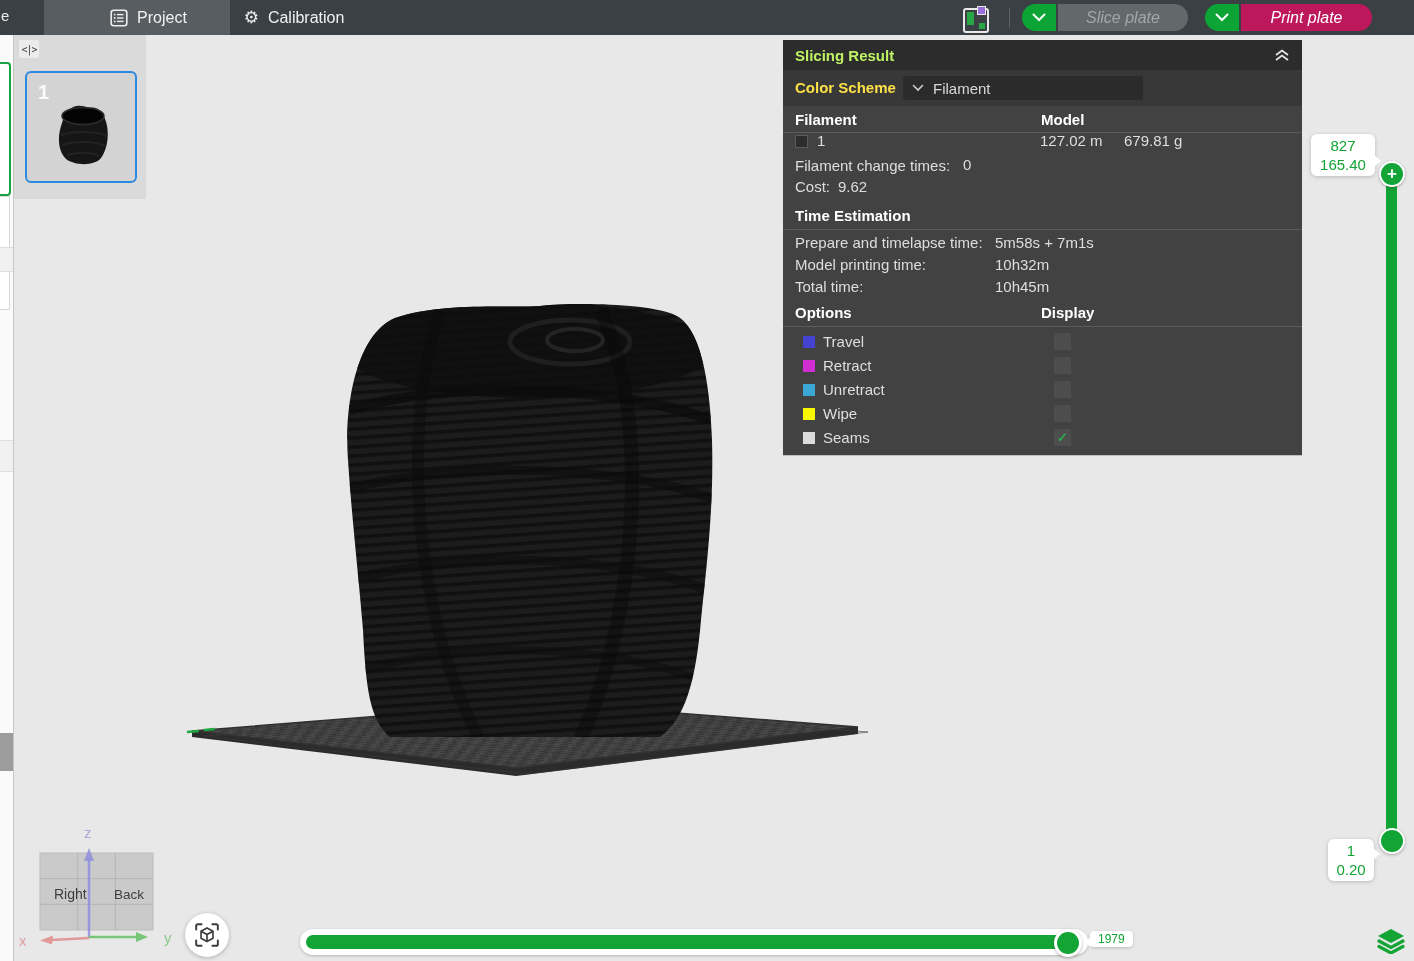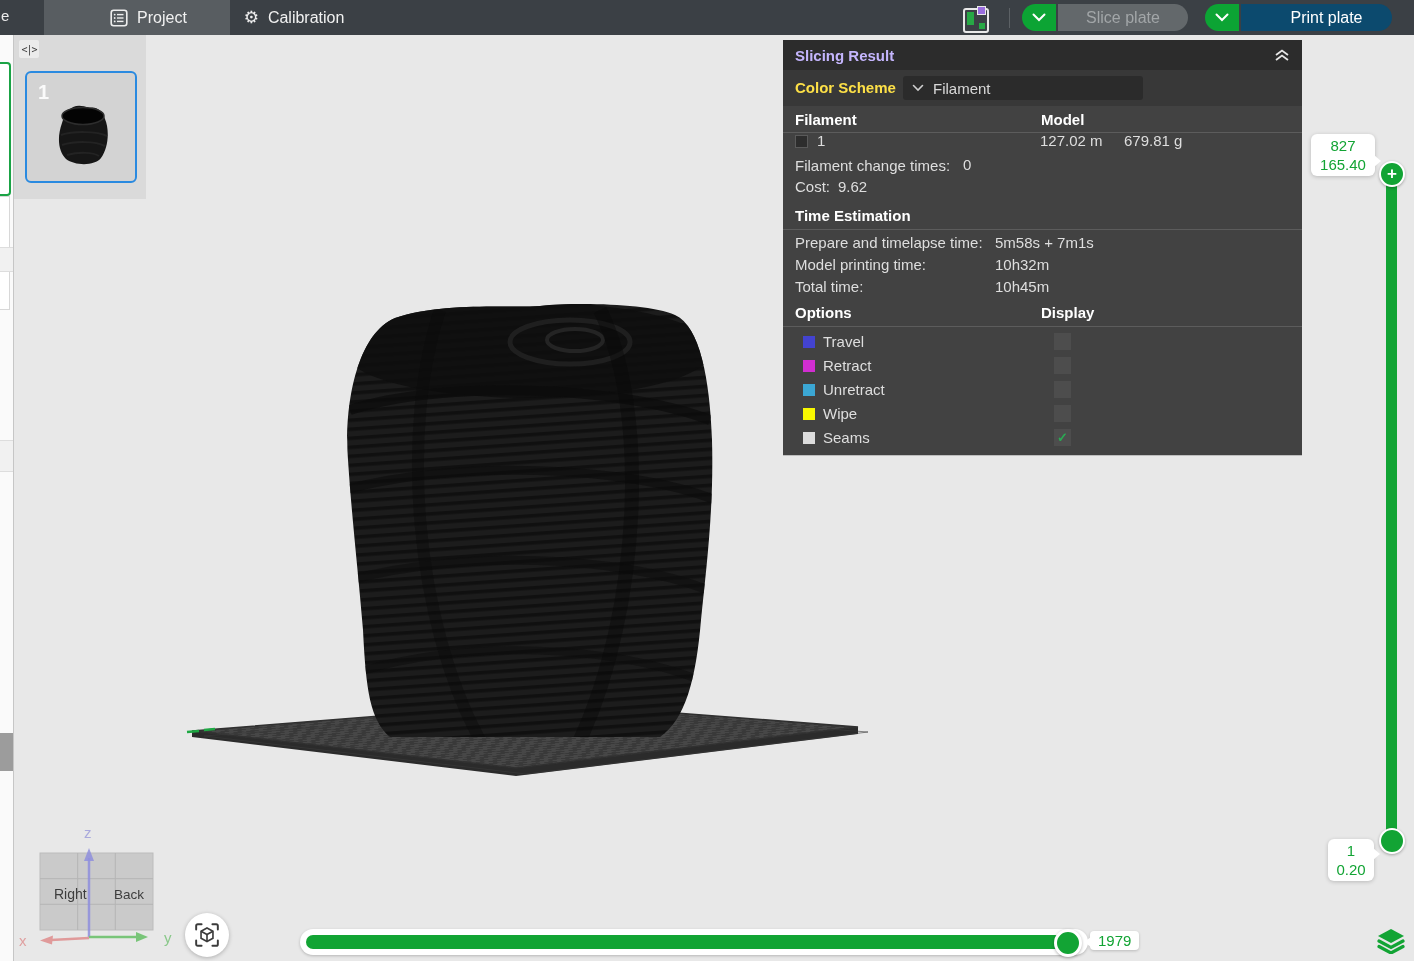--- a/index.html
+++ b/index.html
@@ -17,25 +17,25 @@
   .gear-glyph{font-size:17px;line-height:17px;color:#ededed;}
   .layout-icon{position:absolute;left:963px;top:8px;width:22px;height:21px;border:2px solid #e9e9e9;
                border-radius:3px;background:#3b4045;}
   .layout-icon .bar{position:absolute;left:2px;top:2px;width:7px;height:13px;background:#27a845;}
   .layout-icon .sq-p{position:absolute;right:1px;top:-4px;width:7px;height:7px;background:#9a6ede;border:1px solid #e9e9e9;}
   .layout-icon .sq-g{position:absolute;right:2px;bottom:2px;width:6px;height:6px;background:#27a845;}
   .topbar-divider{position:absolute;left:1009px;top:8px;width:1px;height:20px;background:#5c6165;}
   .split-btn-chevron{position:absolute;top:4px;width:34px;height:27px;background:#0ca434;
         border-radius:14px 0 0 14px;display:flex;align-items:center;justify-content:center;}
   .split-btn-main{position:absolute;top:4px;height:27px;display:flex;align-items:center;
-        justify-content:center;font-size:16px;border-radius:0 14px 14px 0;}
+        justify-content:center;font-size:16px;border-radius:0 14px 14px 0;font-style:italic;}
   .slice-chevron{left:1022px;}
   .slice-main{left:1058px;width:130px;background:#63686b;color:#a2a6a8;}
   .print-chevron{left:1205px;}
-  .print-main{left:1241px;width:131px;background:#0c4a6e;color:#ffffff;padding-left:20px;}
+  .print-main{left:1241px;width:131px;background:#be185d;color:#ffffff;}
 
   
   .left-sliver{position:absolute;left:0;top:35px;width:13px;height:926px;background:#fafafa;
                border-right:1px solid #c6c6c6;}
   .sliver-green{position:absolute;left:-8px;top:27px;width:15px;height:130px;background:#fff;
                 border:2px solid #1aa345;border-radius:4px;}
   .sliver-box{position:absolute;left:-8px;top:161px;width:16px;height:112px;background:#fff;border:1px solid #d8d8d8;}
   .sliver-row1{position:absolute;left:0;top:212px;width:13px;height:23px;background:#f1f1f1;
                border-top:1px solid #ddd;border-bottom:1px solid #ddd;}
   .sliver-row2{position:absolute;left:0;top:405px;width:13px;height:30px;background:#f1f1f1;
@@ -49,21 +49,21 @@
         display:flex;align-items:center;justify-content:center;letter-spacing:-1px;}
   .thumb-card{position:absolute;left:11px;top:36px;width:108px;height:108px;background:#d3d3d3;
         border:2px solid #2a8ae0;border-radius:6px;}
   .thumb-num{position:absolute;left:11px;top:8px;color:#fafafa;font-size:20px;font-weight:bold;}
 
   
   .slice-panel{position:absolute;left:783px;top:40px;width:519px;height:415px;background:#424242;
         color:#dedede;font-size:15px;box-shadow:0 1px 0 #bdbdbd;}
   .sp-header{position:absolute;left:0;top:0;width:100%;height:30px;background:#2c2c2c;
         display:flex;align-items:center;justify-content:space-between;padding:0 12px;box-sizing:border-box;}
-  .sp-title{font-weight:bold;color:#c4b5fd;}
+  .sp-title{font-weight:bold;color:#bef264;}
   .sp-cs-row{position:absolute;left:0;top:30px;width:100%;height:36px;background:#383838;}
   .sp-cs-label{position:absolute;left:12px;top:9px;font-weight:bold;color:#fde047;}
   .sp-dropdown{position:absolute;left:120px;top:6px;width:240px;height:24px;background:#2b2b2b;
         border-radius:3px;display:flex;align-items:center;gap:9px;padding-left:9px;box-sizing:border-box;color:#d8d8d8;}
   .sp-colhead{position:absolute;font-weight:bold;color:#fff;}
   .sp-divider{position:absolute;left:0;width:100%;height:1px;background:#5c5c5c;}
   .sp-text{position:absolute;color:#dedede;}
   .swatch{display:inline-block;border:1px solid #5a5a5a;box-sizing:border-box;}
   .opt-row{position:absolute;left:8px;width:100%;height:24px;}
   .opt-swatch{position:absolute;left:12px;top:6px;width:12px;height:12px;}
@@ -87,21 +87,21 @@
   .tip-bottom::after{content:"";position:absolute;right:-6px;top:9px;border-left:7px solid #fff;
         border-top:6px solid transparent;border-bottom:6px solid transparent;}
 
   
   .h-track{position:absolute;left:300px;top:929px;width:788px;height:26px;background:#fff;
         border-radius:13px;box-shadow:0 1px 3px rgba(0,0,0,.22);}
   .h-fill{position:absolute;left:6px;top:6px;width:756px;height:14px;background:#12a434;border-radius:7px;}
   .h-handle{position:absolute;left:1054px;top:929px;width:22px;height:22px;border-radius:50%;
         background:#12a434;border:3px solid #fff;box-shadow:0 1px 3px rgba(0,0,0,.3);}
   .h-label{position:absolute;left:1090px;top:931px;background:#fff;border-radius:4px;color:#12a434;
-        font-size:15px;padding:1px 8px;box-shadow:0 1px 3px rgba(0,0,0,.2);}
+        font-size:12px;padding:1px 8px;box-shadow:0 1px 3px rgba(0,0,0,.2);}
   .h-label::before{content:"";position:absolute;left:-6px;top:6px;border-right:7px solid #fff;
         border-top:5px solid transparent;border-bottom:5px solid transparent;}
 
   
   .scene{position:absolute;left:180px;top:290px;}
   .gizmo{position:absolute;left:15px;top:818px;}
   .cube-btn{position:absolute;left:185px;top:913px;width:44px;height:44px;border-radius:50%;
         background:#fff;box-shadow:0 1px 4px rgba(0,0,0,.25);display:flex;align-items:center;justify-content:center;}
   .layers-btn{position:absolute;left:1377px;top:928px;width:28px;height:26px;}
 </style>

